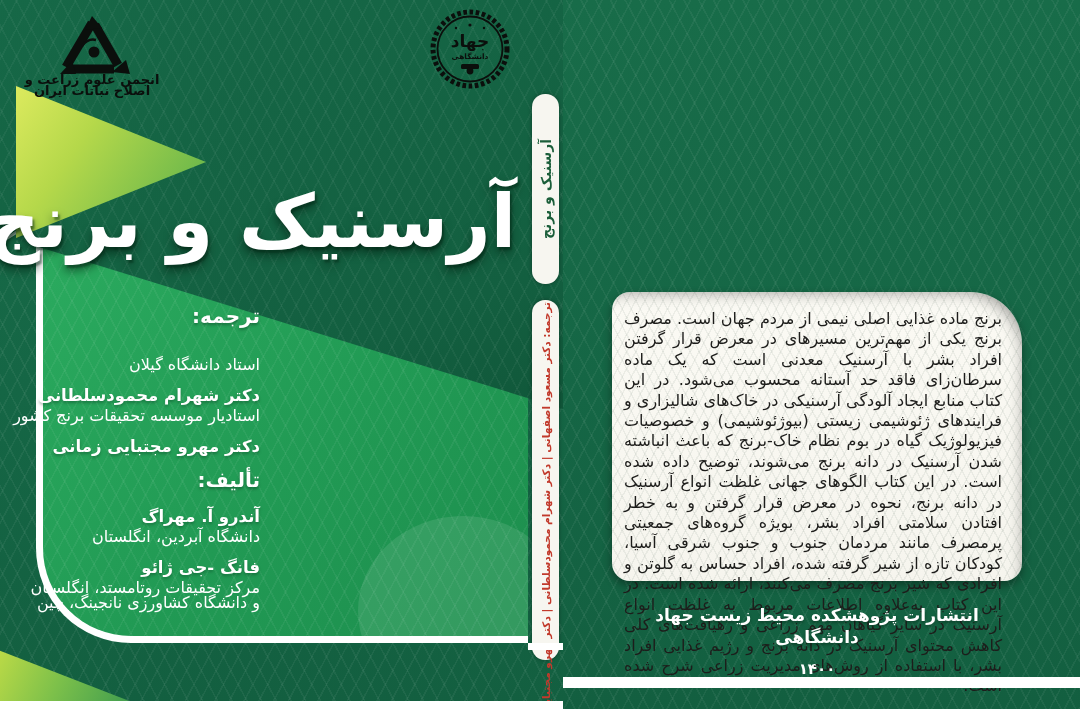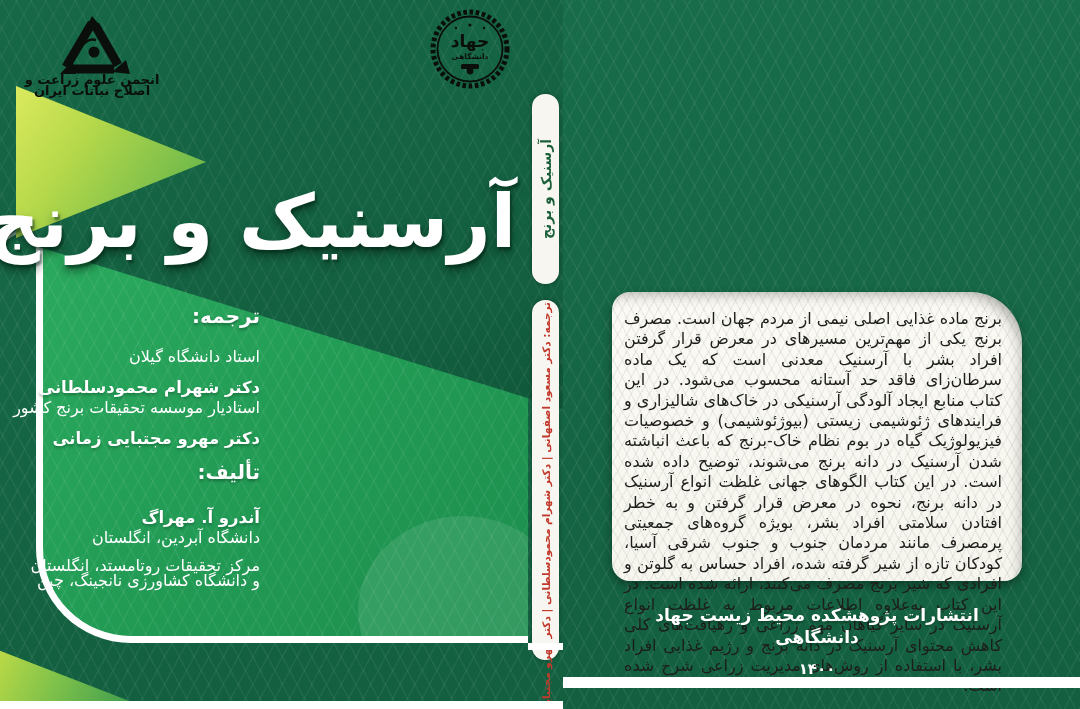--- a/index.html
+++ b/index.html
@@ -54,23 +54,23 @@
 
   
   .title { position:absolute; left:30px; top:146px; width:486px; height:150px;
     direction:rtl; text-align:center; white-space:nowrap;
     font-size:74px; font-weight:700; color:#fff; line-height:150px;
     text-shadow:0 6px 10px rgba(0,30,15,.55), 2px 3px 2px rgba(0,40,20,.45); }
 
   
   .credits { position:absolute; left:18px; top:303px; width:242px;
     direction:rtl; text-align:right; color:#fff; }
-  .credits .heading { font-size:20px; font-weight:700; line-height:26px; margin-bottom:20px;
+  .credits .heading { font-size:20px; font-weight:700; line-height:26px; margin-bottom:28px;
     text-shadow:0 2px 3px rgba(0,40,20,.4); }
-  .credits .heading.second { margin-top:10px; margin-bottom:22px;text-align:right; }
+  .credits .heading.second { margin-top:10px; margin-bottom:13px;text-align:right; }
   .credits .name  { font-size:16.5px; font-weight:700; line-height:21px; white-space:nowrap;
     text-shadow:0 2px 3px rgba(0,40,20,.35); }
   .credits .affil { font-size:16px; font-weight:400; line-height:15px; margin:2px 0 13px; white-space:nowrap; }
 
   
   .spine-strip { position:absolute; left:532px; width:27px; background:#f7f6f0;
     border-radius:13px; box-shadow:0 0 4px rgba(0,0,0,.35); }
   .spine-title-strip   { top:94px;  height:190px; }
   .spine-credits-strip { top:300px; height:360px; }
   .spine-text { position:absolute; left:50%; top:50%; direction:rtl; white-space:nowrap;
@@ -153,20 +153,21 @@
     <div class="name">دکتر شهرام محمودسلطانی</div>
     <div class="affil">استادیار موسسه تحقیقات برنج کشور</div>
 
     <div class="name">دکتر مهرو مجتبایی زمانی</div>
 
     <div class="heading second">تألیف:</div>
 
     <div class="name">آندرو آ. مهراگ</div>
     <div class="affil">دانشگاه آبردین، انگلستان</div>
 
+    <div class="name">فانگ -جی ژائو</div>
     <div class="affil"><span>مرکز تحقیقات روتامستد، انگلستان</span><br><span>و دانشگاه کشاورزی نانجینگ، چین</span></div>
   </div>
 
   <div class="spine-strip spine-title-strip">
     <div class="spine-text">آرسنیک و برنج</div>
   </div>
   <div class="spine-strip spine-credits-strip">
     <div class="spine-text">ترجمه: دکتر مسعود اصفهانی | دکتر شهرام محمودسلطانی | دکتر مهرو مجتبایی زمانی</div>
   </div>
 

